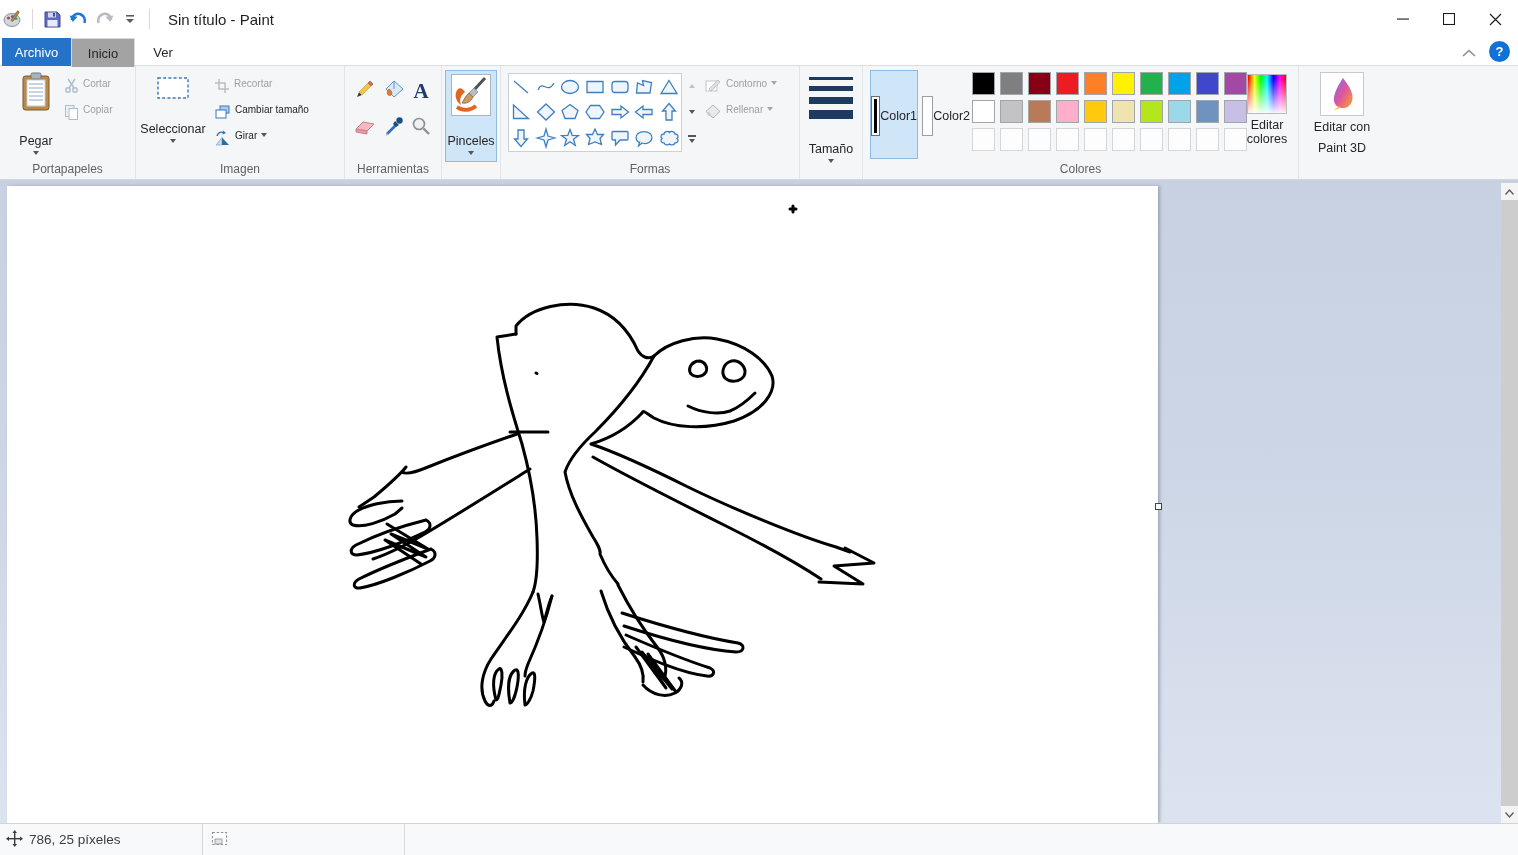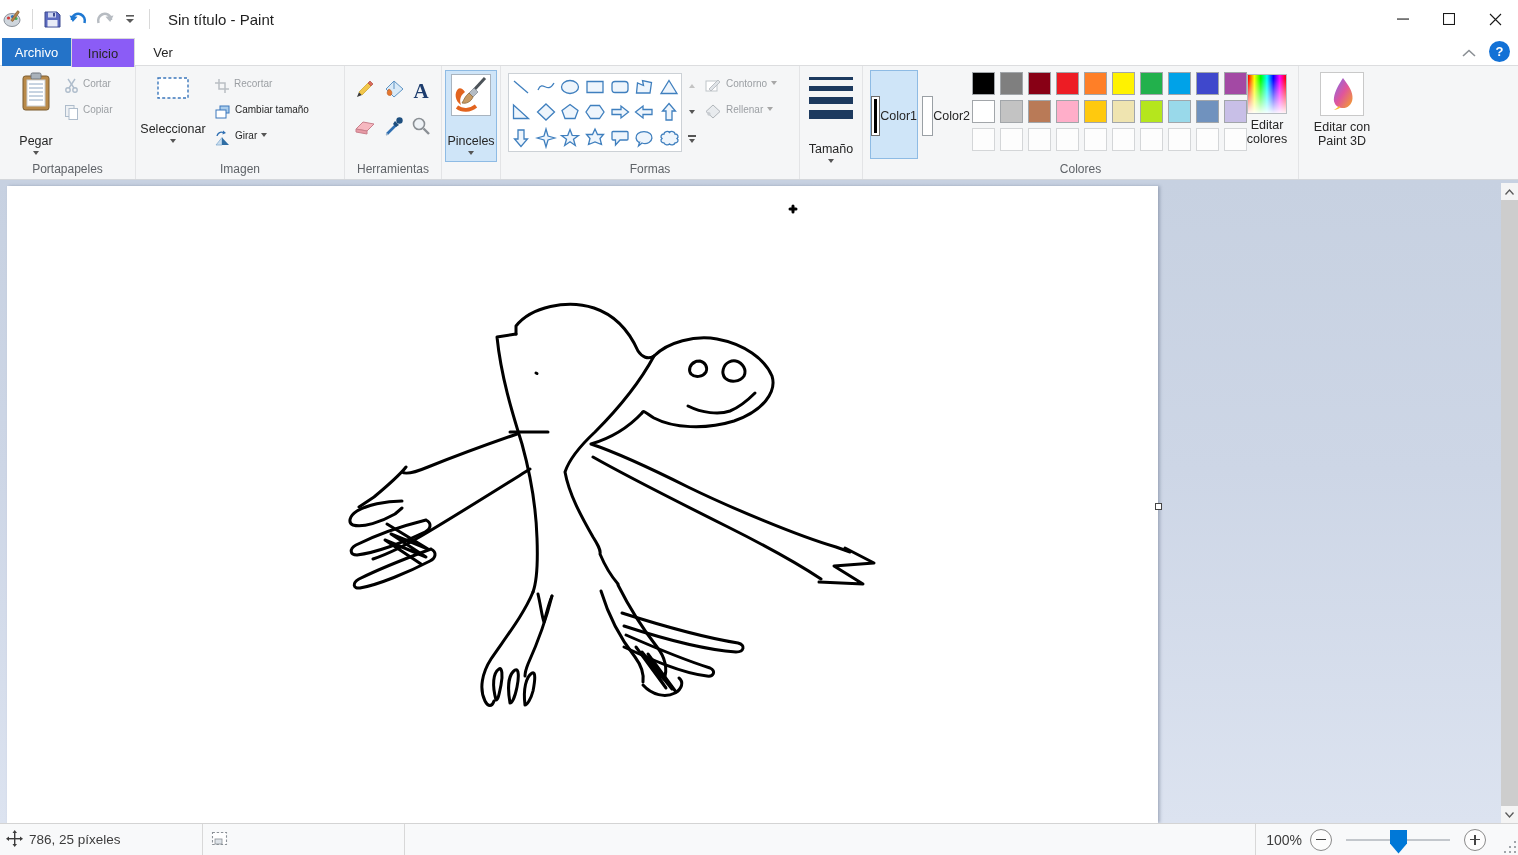--- a/index.html
+++ b/index.html
@@ -13,21 +13,21 @@
   .qat-item { display:flex; align-items:center; justify-content:center; width:26px; height:28px; }
   .qat-sep { width:1px; height:20px; background:#d9d9d9; margin:0 6px; }
   .title-text { font-size:15px; color:#1f1f1f; margin-left:12px; white-space:nowrap; }
   .winbtns { position:absolute; right:0; top:0; display:flex; }
   .winbtn { width:46px; height:38px; display:flex; align-items:center; justify-content:center; }
 
   
   .tabrow { position:absolute; left:0; top:38px; width:1518px; height:28px; background:#ffffff; border-bottom:1px solid #dcdddf; }
   .tab { position:absolute; top:0; height:28px; display:flex; align-items:center; justify-content:center; font-size:13px; }
   .tab-archivo { left:2px; width:69px; background:#2473c8; color:#fff; }
-  .tab-inicio { left:71px; width:64px; background:#8b5cf6; border:1px solid #d8d9da; border-bottom:none; height:29px; z-index:2; }
+  .tab-inicio { left:71px; width:64px; background:#a3a3a3; border:1px solid #d8d9da; border-bottom:none; height:29px; z-index:2; }
   .tab-ver { left:135px; width:56px; color:#262626; }
   .ribbon-chevron { position:absolute; right:42px; top:44px; }
   .help-btn { position:absolute; right:8px; top:41px; width:21px; height:21px; border-radius:50%; background:#1271d6; color:#fff; font-size:13px; font-weight:bold; display:flex; align-items:center; justify-content:center; }
 
   
   .ribbon { position:absolute; left:0; top:66px; width:1518px; height:114px; background:#f5f6f7; border-bottom:1px solid #d4d7db; }
   .rgroup { position:absolute; top:0; height:113px; border-right:1px solid #e3e4e6; }
   .rgroup-label { position:absolute; bottom:3px; left:0; width:100%; text-align:center; font-size:12px; color:#5f6368; white-space:nowrap; }
   .bigbtn { position:absolute; display:flex; flex-direction:column; align-items:center; }
   .bigbtn .blabel { font-size:12.5px; color:#262626; margin-top:18px; white-space:nowrap; }
@@ -513,21 +513,21 @@
                   <stop offset="0" stop-color="#7b6cf0"></stop>
                   <stop offset="0.5" stop-color="#e0559c"></stop>
                   <stop offset="1" stop-color="#f5a623"></stop>
                 </linearGradient>
               </defs>
               <path d="M16,1 C22,9 26,15 25.5,21.5 C25,28 20,31.5 15,31 C9.5,30.5 6,26 7,20.5 C8,14 12,7 16,1 Z" fill="url(#p3dg)"></path>
               <path d="M12,29 C10,31 8,32.5 6.5,33 C9,33 11.5,32 13.5,30.5 Z" fill="#f5c03a"></path>
             </svg>
         </span>
         <span class="blabel" style="margin-top:4px;">Editar con</span>
-        <span class="blabel" style="margin-top:0;">Paint 3D</span>
+        <span class="blabel" style="margin-top:7px;">Paint 3D</span>
       </div>
     </div>
   </div>
 
   <div class="canvas-area">
     <div class="paint-canvas">
       <svg id="drawing-svg" width="1151" height="637" viewBox="0 0 1151 637">
           <path d="M509,148 L490,151 C494,190 505,226 515,258 C523,287 529,320 530,352 C531,378 530,395 526,406" fill="none" stroke="#000000" stroke-width="3" stroke-linecap="round" stroke-linejoin="round"></path>
           <path d="M509,148 L509,140 C524,121 560,113 587,122 C611,130 623,147 631,165 C635,171 641,174 647,170 C661,156 688,149 710,153 C737,158 758,173 765,190 C770,206 756,225 727,235 C698,244 666,242 647,232 C640,228 636,223 635,227" fill="none" stroke="#000000" stroke-width="3" stroke-linecap="round" stroke-linejoin="round"></path>
           <path d="M688,176 C683,178 681,184 684,188 C688,192 696,191 699,186 C701,181 698,176 693,175 C691,175 689,175 688,176" fill="none" stroke="#000000" stroke-width="3" stroke-linecap="round" stroke-linejoin="round"></path>
@@ -592,35 +592,14 @@
       <span>786, 25 píxeles</span>
     </div>
     <div class="ssec" style="left:203px; width:202px; padding-left:8px;">
       <span>
         <svg width="17" height="15" viewBox="0 0 17 15">
             <rect x="1.5" y="1.5" width="14" height="12" fill="#fff" stroke="#8b9197" stroke-width="1.1" stroke-dasharray="2.4,1.8"></rect>
             <rect x="4" y="8" width="7" height="5" fill="#dfe4e9" stroke="#8b9197" stroke-width="0.8"></rect>
           </svg>
       </span>
     </div>
-    <div class="szoom" style="width:263px;">
-      <span style="width:46px; text-align:right; font-size:14px;">100%</span>
-      <span class="zoombtn" style="margin-left:8px;">
-          <span class="h"></span>
-        </span>
-      <span class="slider-track">
-        <span class="slider-thumb"></span>
-      </span>
-      <span class="zoombtn">
-          <span class="h"></span>
-          <span class="v"></span>
-        </span>
-      <span class="grip">
-        <i style="right:0; bottom:0;"></i>
-          <i style="right:5px; bottom:0;"></i>
-          <i style="right:10px; bottom:0;"></i>
-        <i style="right:0; bottom:5px;"></i>
-          <i style="right:5px; bottom:5px;"></i>
-        <i style="right:0; bottom:10px;"></i>
-      </span>
-    </div>
   </div>
 </div>
 
 </body></html>

